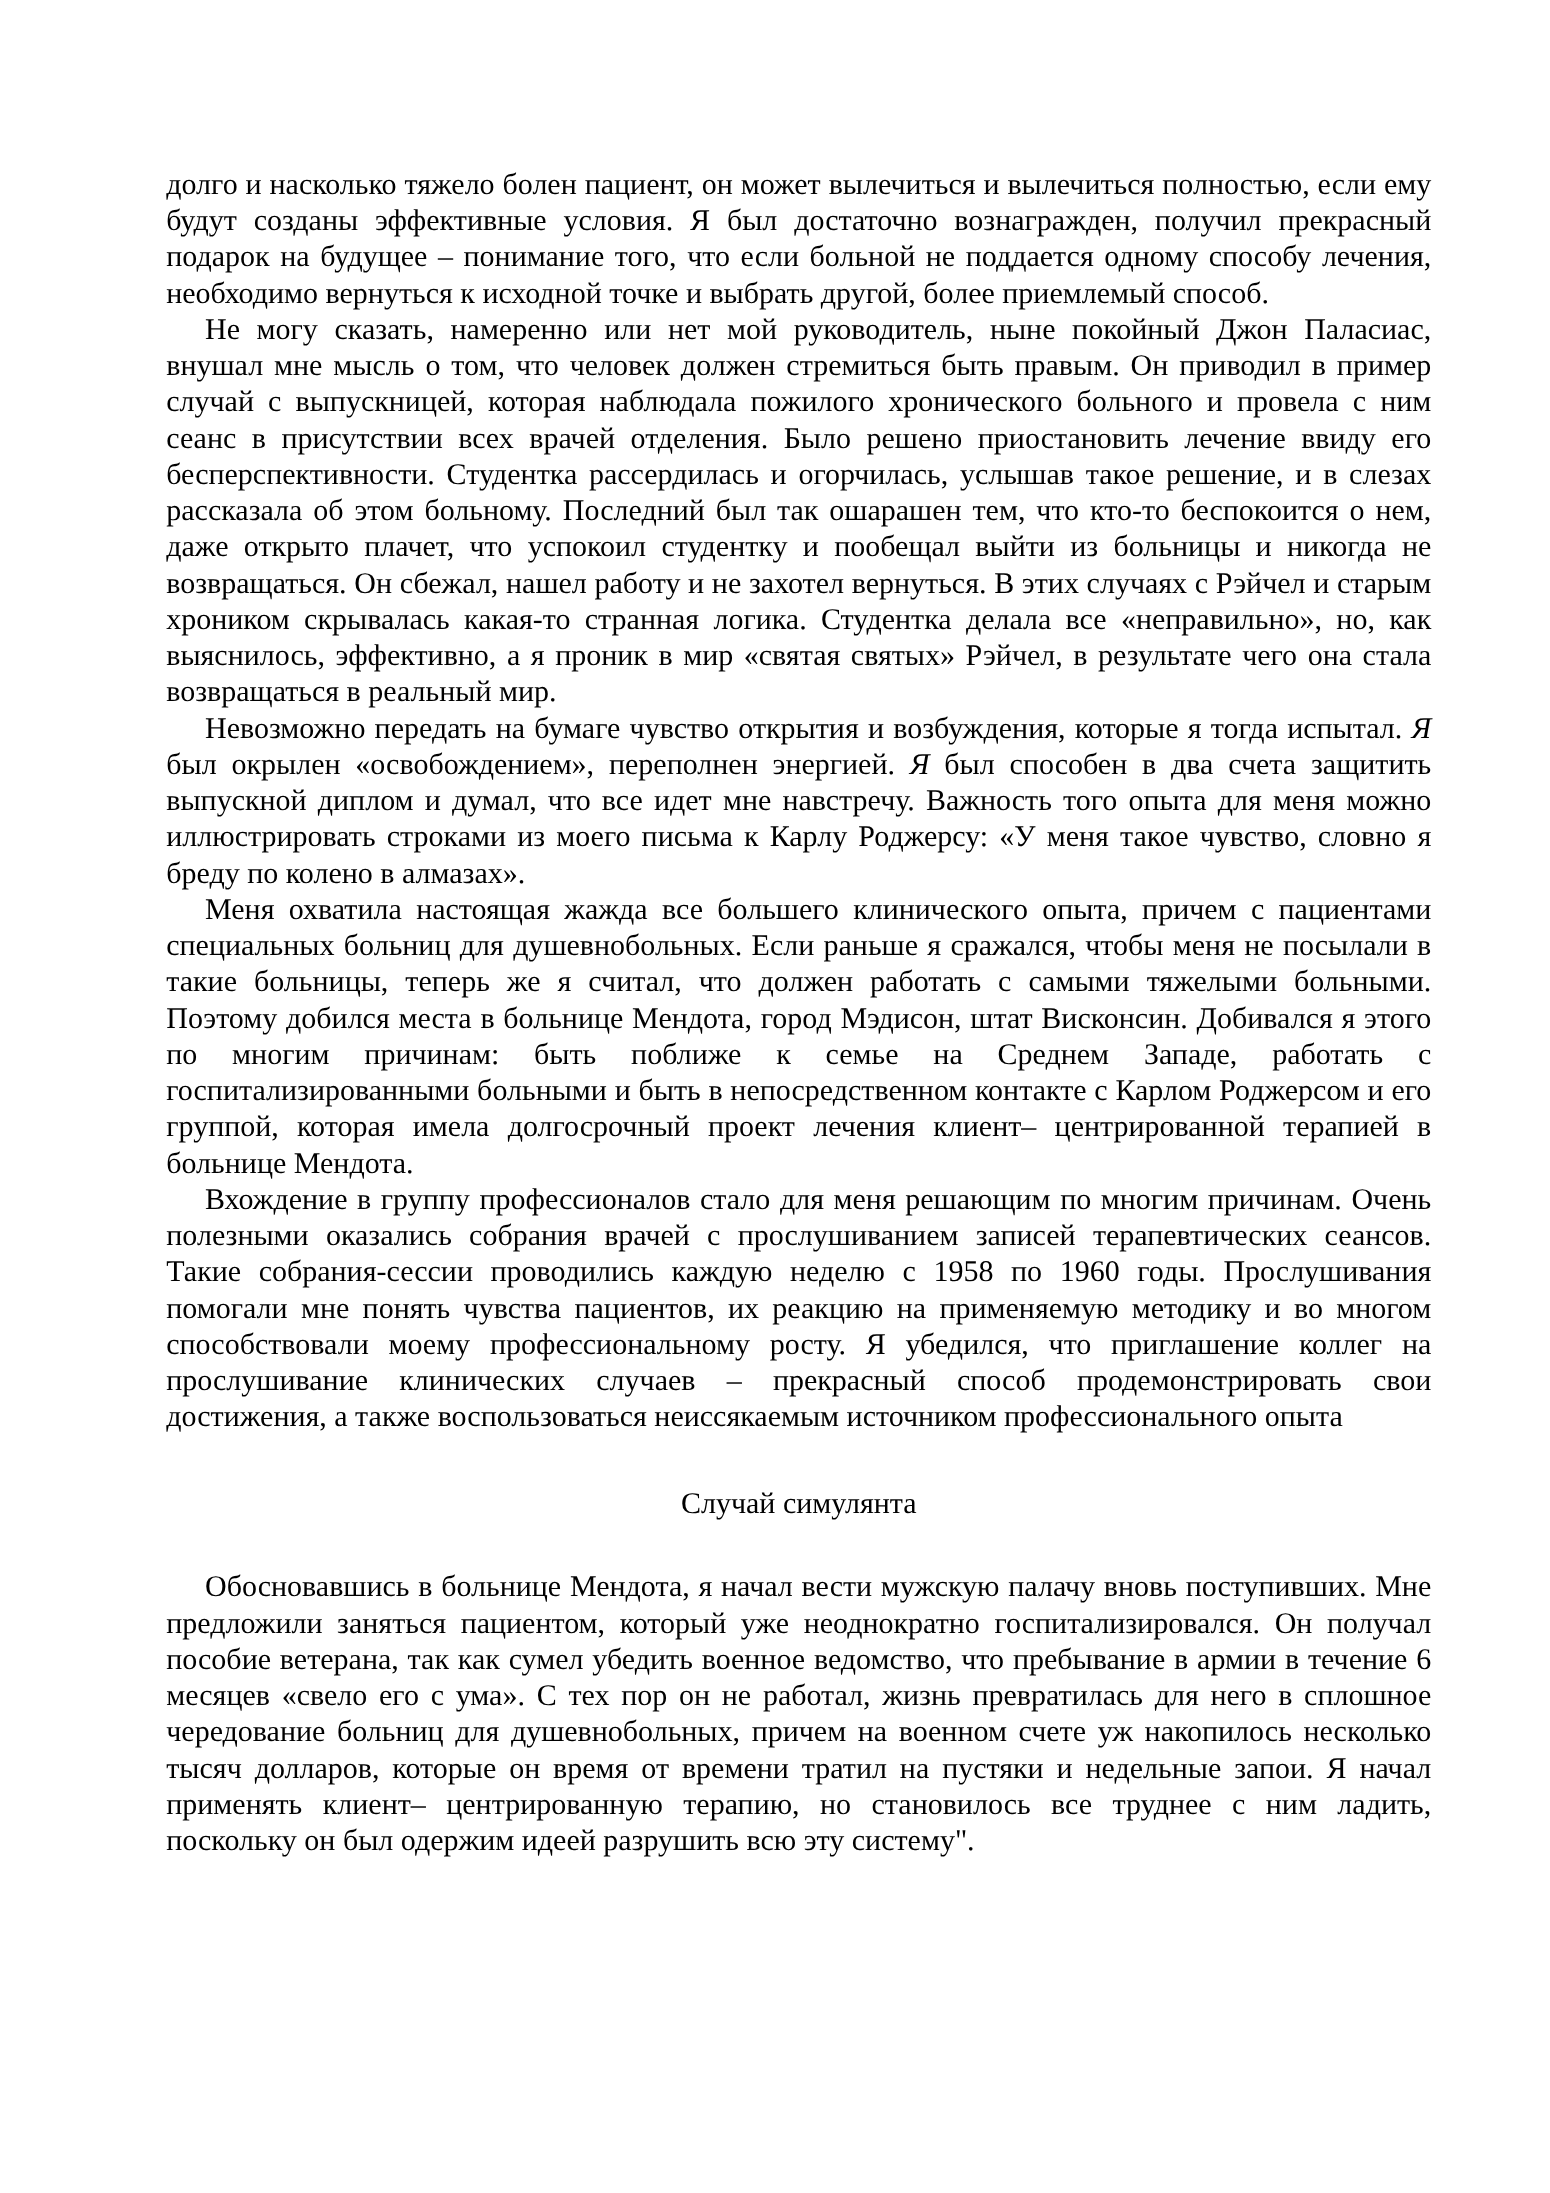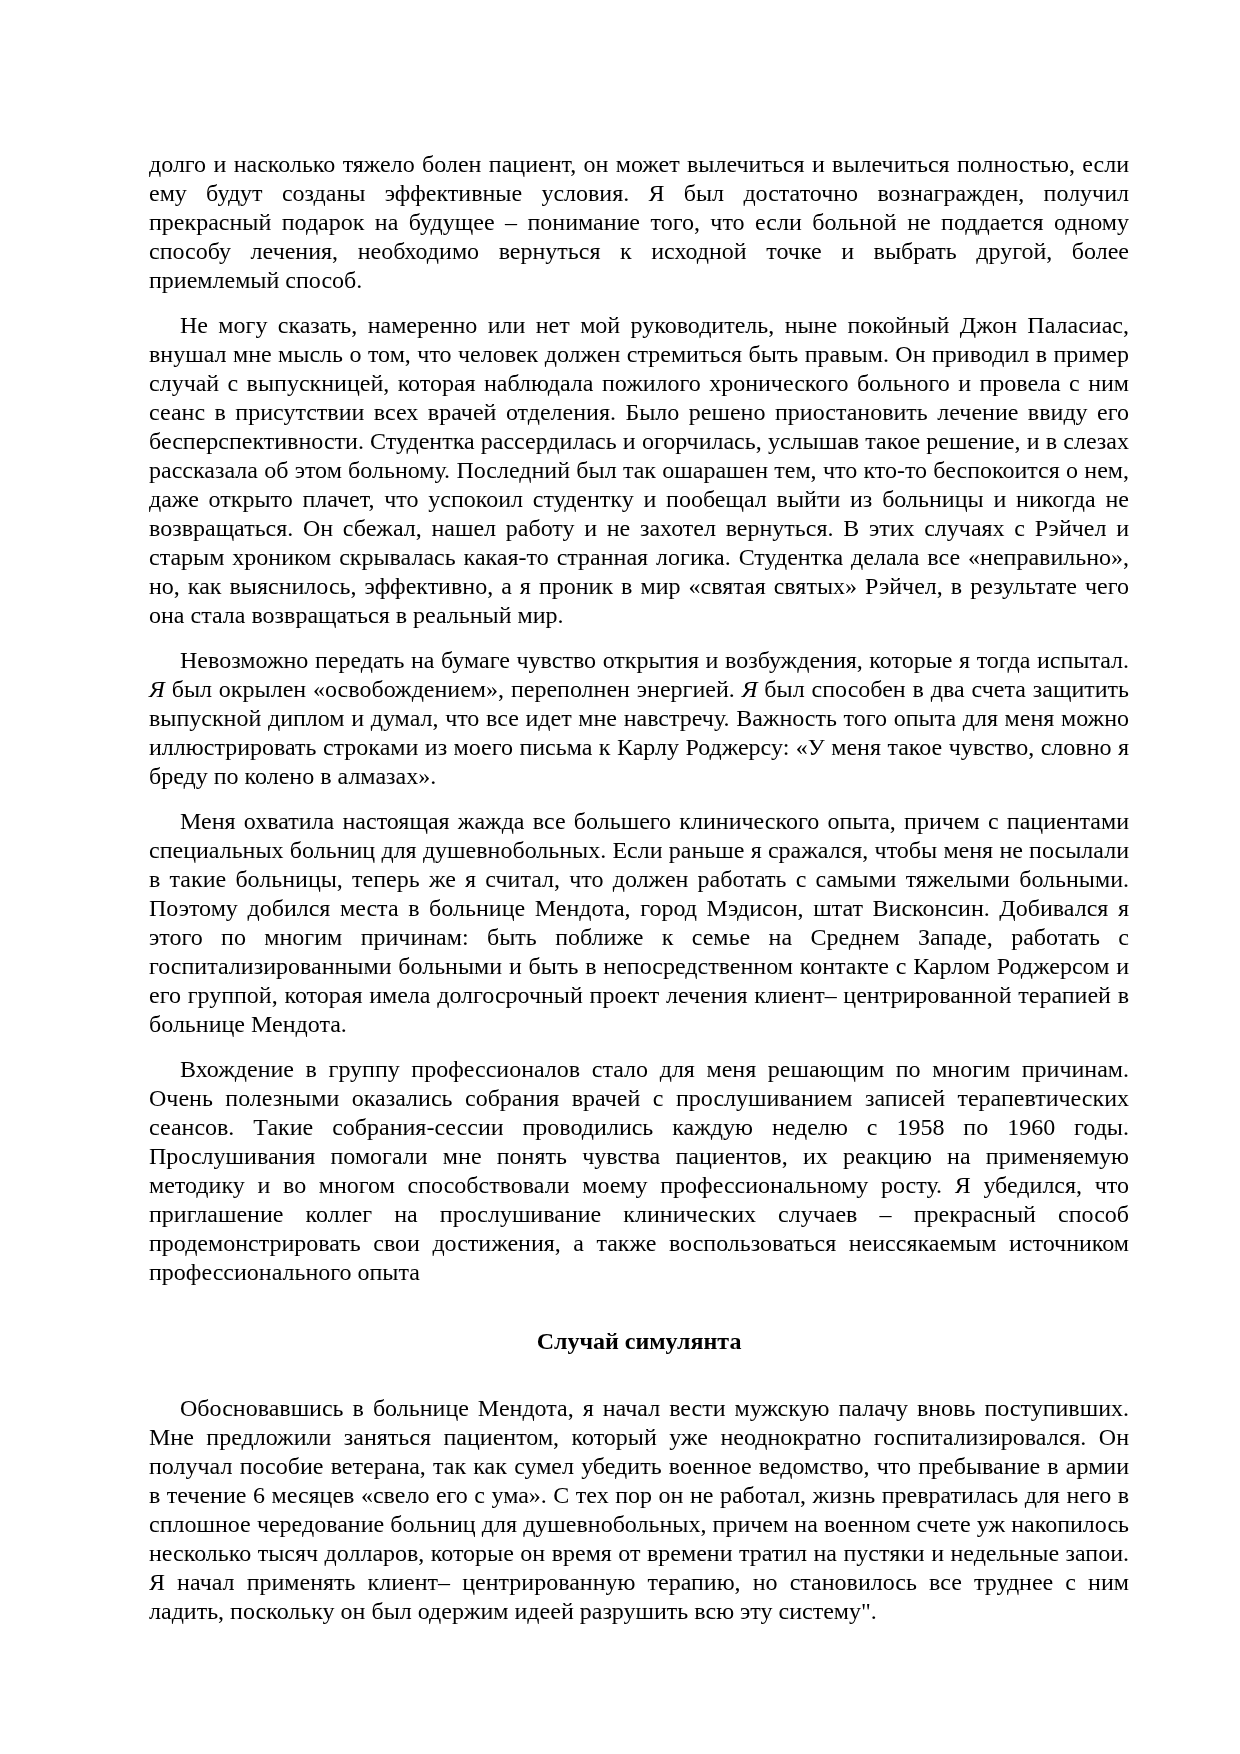--- a/index.html
+++ b/index.html
@@ -14,30 +14,30 @@
     height: 1754px;
     background: #ffffff;
     color: #000000;
     font-family: "Liberation Serif", "DejaVu Serif", serif;
     font-size: 24px;
     line-height: 29px;
     padding: 134px 95px 0 133px;
     overflow: hidden;
   }
   .para {
-    margin: 16px;
+    margin: 0;
     text-align: justify;
   }
   .para.indent {
     text-indent: 31px;
   }
   .section-heading {
     font-size: 24px;
     line-height: 29px;
-    font-weight: bold;
+    font-weight: normal;
     text-align: center;
     margin: 40px 0 38px 0;
   }
   .italic {
     font-style: italic;
   }
 </style>
 </head>
 <body>
 

